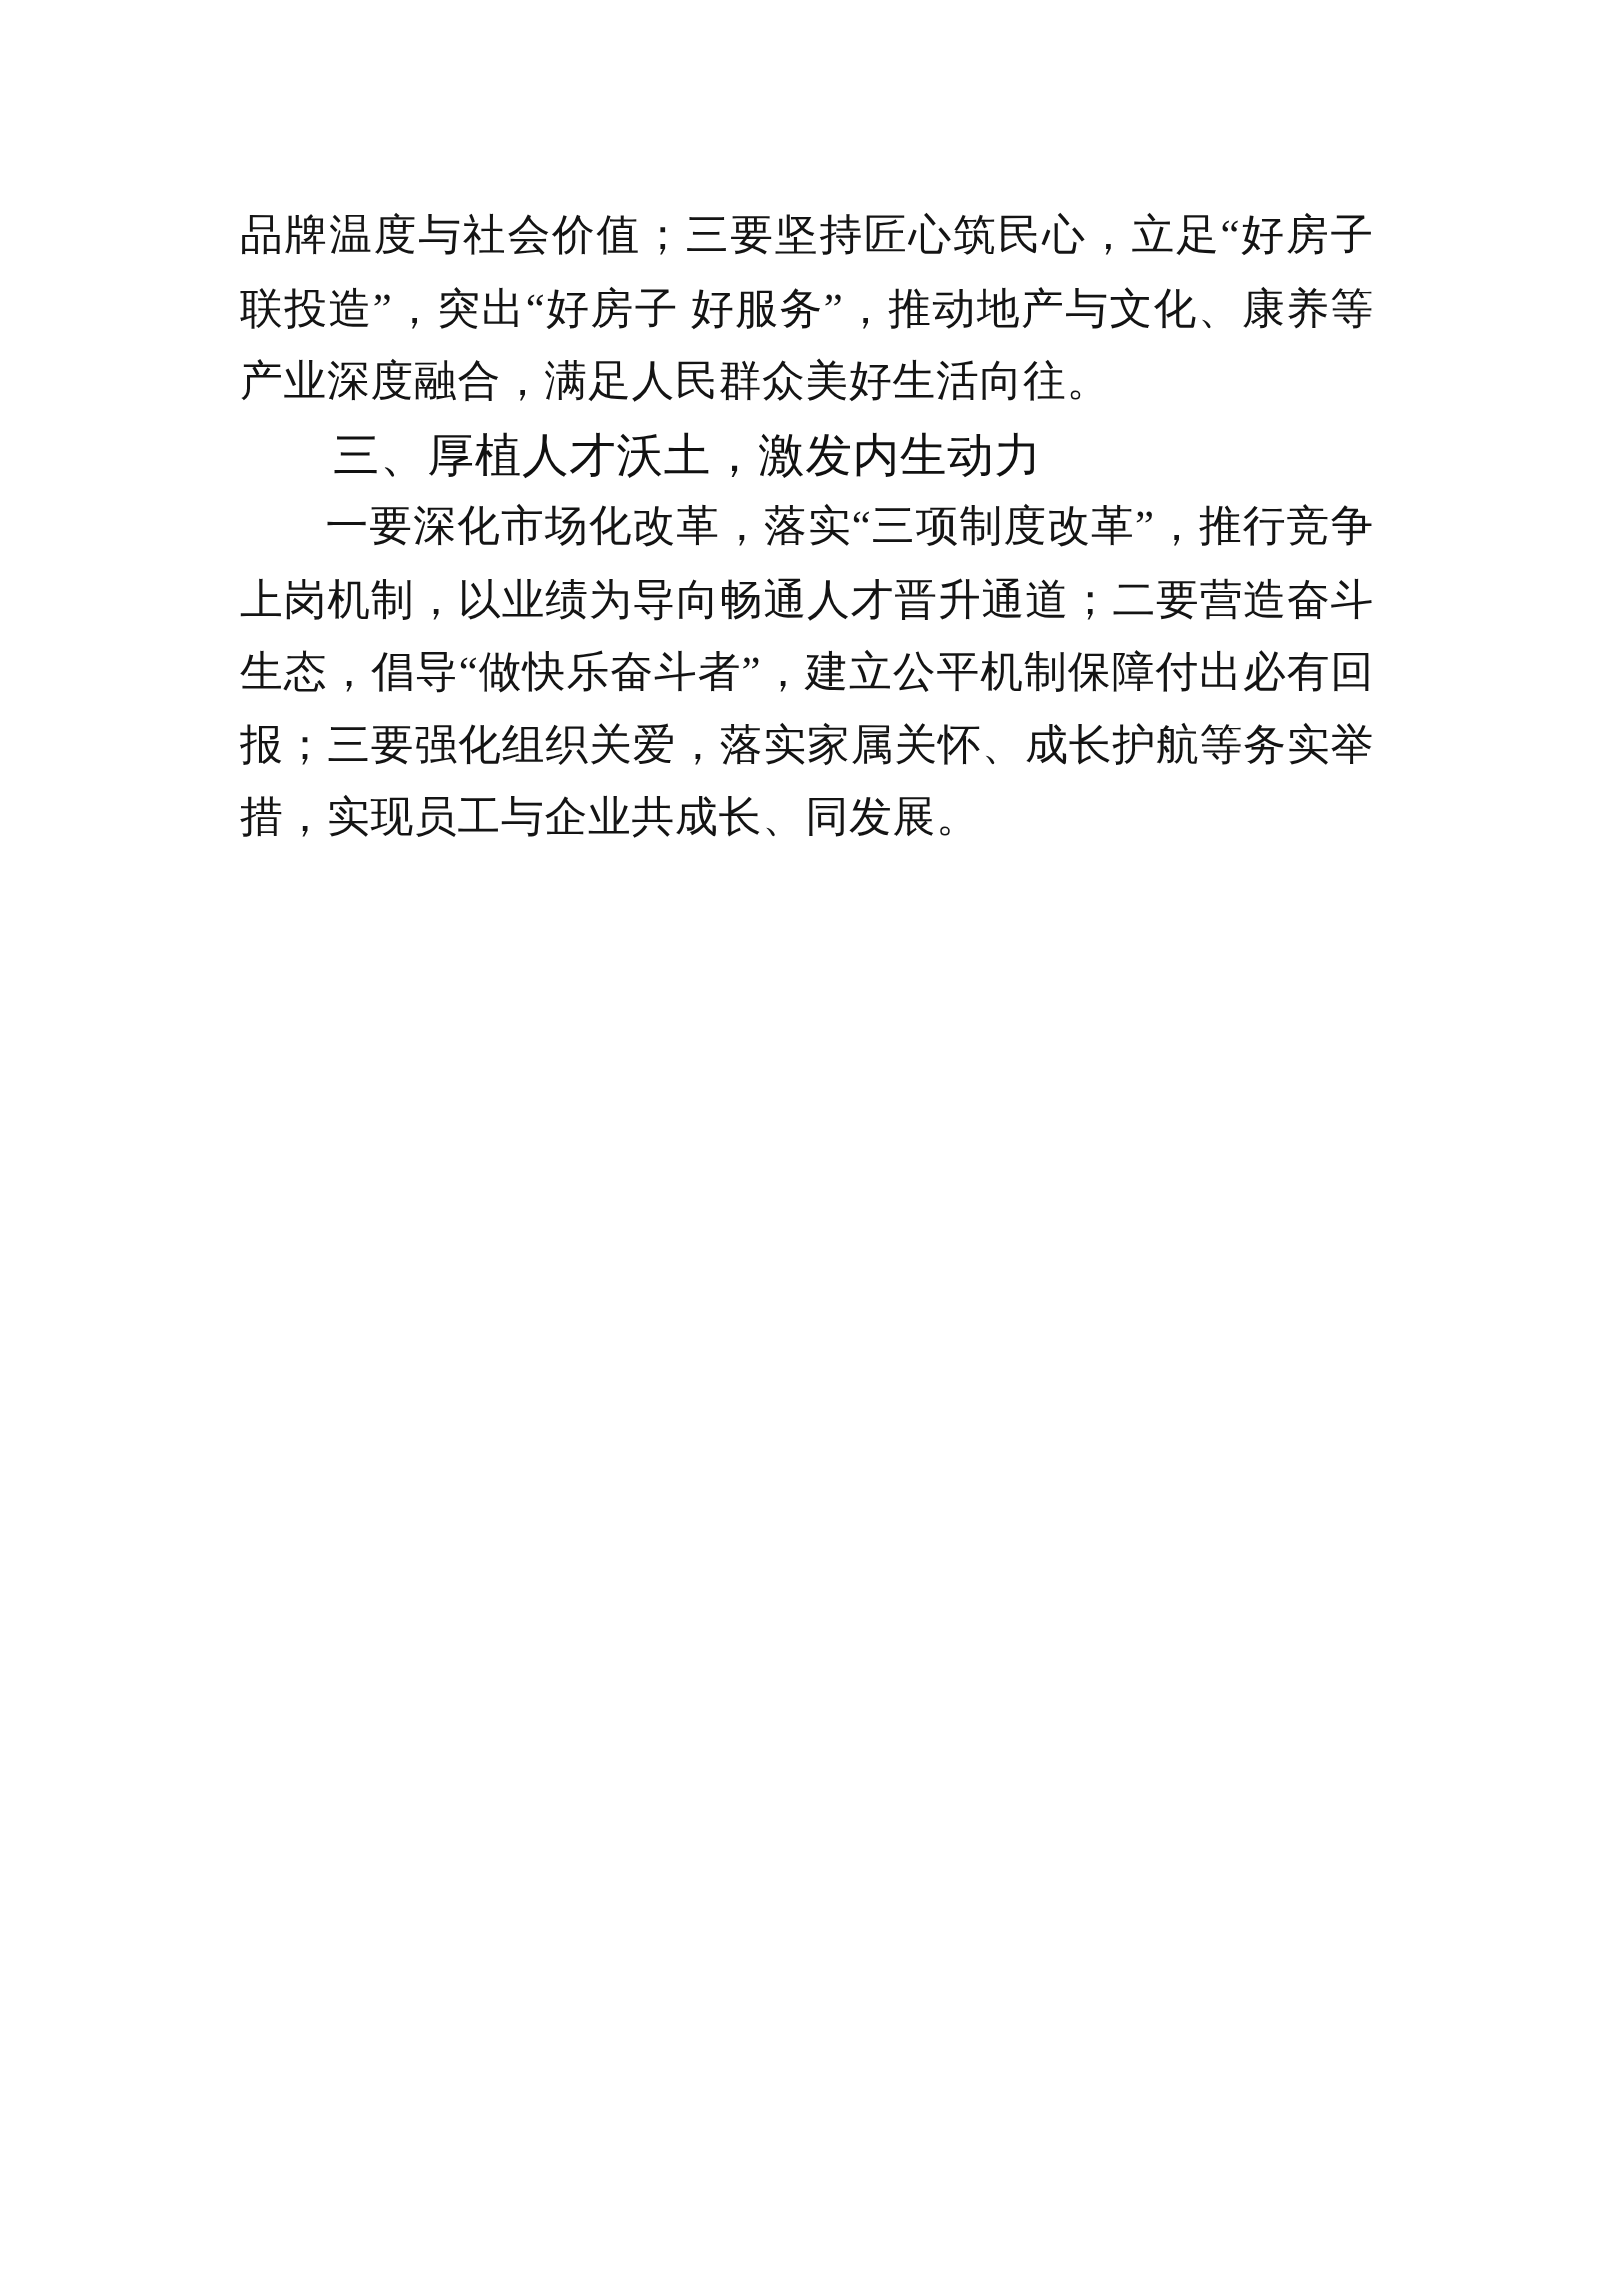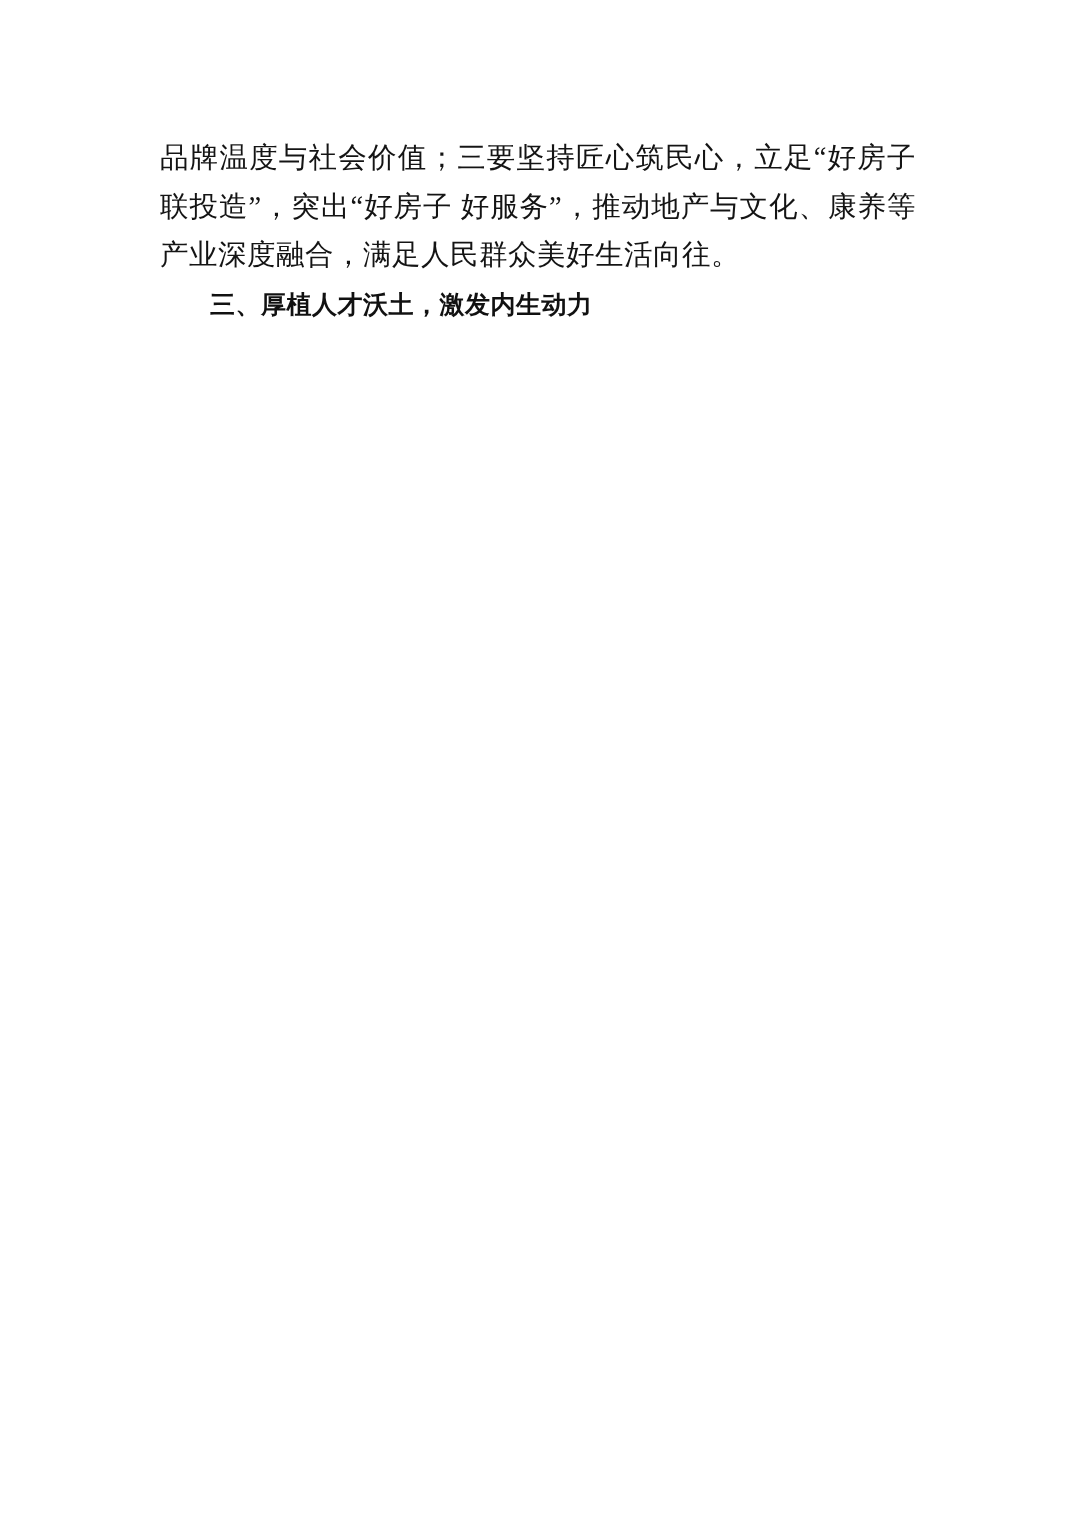--- a/index.html
+++ b/index.html
@@ -39,22 +39,22 @@
     text-indent: 2em;
   }
   .para.no-indent {
     text-indent: 0;
   }
   .section-heading {
     margin: 0;
     padding: 0;
     text-indent: 2em;
     font-family: "Liberation Sans", sans-serif;
-    font-weight: 700;
-    font-size: 25px;
+    font-weight: 400;
+    font-size: 31px;
     line-height: 48.5px;
     color: #111111;
     text-align: left;
   }
   .footer {
     position: absolute;
     left: 0;
     top: 1398px;
     width: 1074px;
     text-align: center;
@@ -66,18 +66,19 @@
     color: #701a75;
   }
 </style>
 </head>
 <body>
 
 <div class="page">
   <div class="body-text">
     <p class="para no-indent">品牌温度与社会价值；三要坚持匠心筑民心，立足“好房子联投造”，突出“好房子 好服务”，推动地产与文化、康养等产业深度融合，满足人民群众美好生活向往。</p>
     <h3 class="section-heading">三、厚植人才沃土，激发内生动力</h3>
+    <p class="para">一要深化市场化改革，落实“三项制度改革”，推行竞争上岗机制，以业绩为导向畅通人才晋升通道；二要营造奋斗生态，倡导“做快乐奋斗者”，建立公平机制保障付出必有回报；三要强化组织关爱，落实家属关怀、成长护航等务实举措，实现员工与企业共成长、同发展。</p>
   </div>
 
   <div class="footer">
     <span class="page-number">– 23 –</span>
   </div>
 </div>
 
 </body></html>

